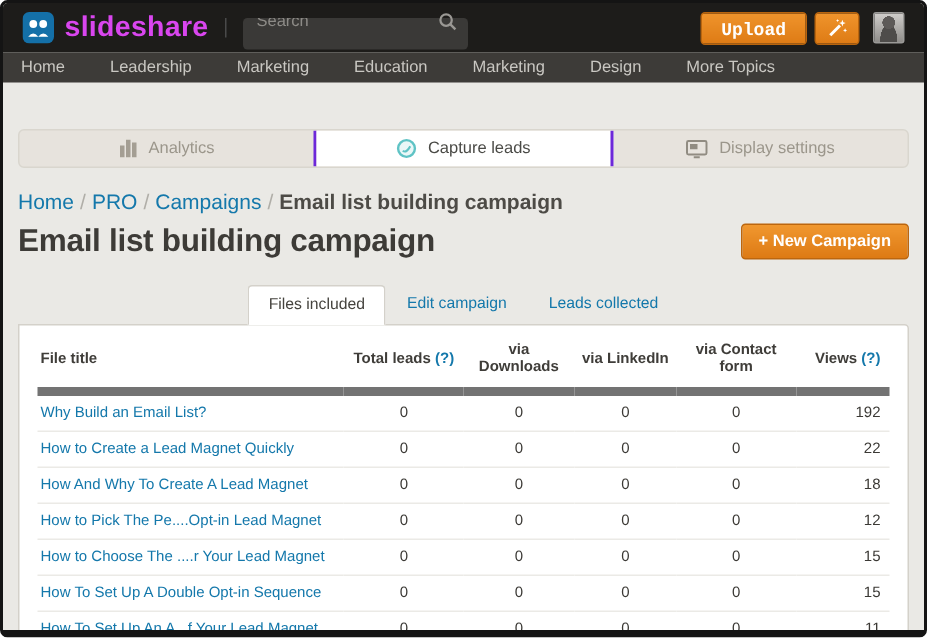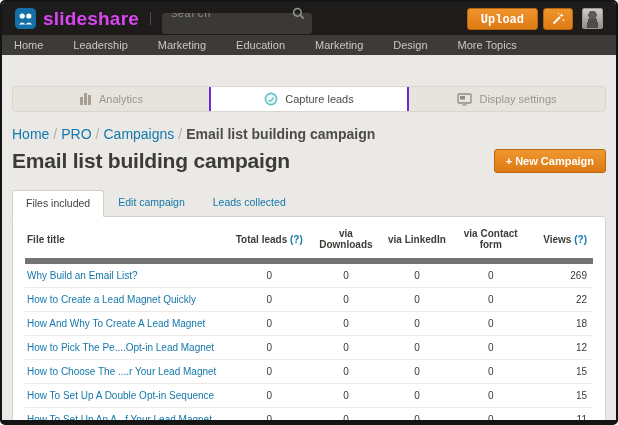--- a/index.html
+++ b/index.html
@@ -19,21 +19,21 @@
     height:33px; background:#1d1c1a;
     display:flex; align-items:center; padding:0 13px;
   }
   .logo-mark{ width:21px; height:21px; flex:0 0 auto; }
   .brand{ color:#d946ef; font-size:19px; font-weight:bold; margin-left:7px; letter-spacing:.2px; }
   .brand-divider{ width:1px; height:13px; background:#4a4a4a; margin:0 11px; }
   .search-wrap{ position:relative; width:150px; }
   .search-input{
     width:150px; height:21px; background:#3a3937; border:none; border-radius:3px;
     color:#b6b4b0; font-size:11px; padding:0 26px 18px 9px; outline:none;
-    font-family:Liberation Mono, monospace;
+    font-family:Liberation Sans, sans-serif;
   }
   .search-input::placeholder{ color:#8d8b87; }
   .search-icon{ position:absolute; right:7px; top:4px; }
   .topbar-spacer{ flex:1; }
   .btn-upload{
     background:linear-gradient(#ef942c,#de7b15); border:1px solid #b9650e; border-radius:3px;
     color:#fff; font-size:12px; font-weight:bold; padding:4px 13px; height:22px;
     cursor:pointer; font-family:Liberation Mono, monospace;
   }
   .btn-wand{
@@ -81,21 +81,21 @@
 
   .title-row{ margin-top:7px; display:flex; align-items:center; }
   .page-title{ font-size:21px; font-weight:bold; color:#3d3b37; letter-spacing:-.2px; }
   .title-spacer{ flex:1; }
   .btn-new-campaign{
     background:linear-gradient(#f0972f,#dd7a14); border:1px solid #bc660e; border-radius:3px;
     color:#fff; font-size:11px; font-weight:bold; padding:5px 11px; cursor:pointer;
     font-family:"Liberation Sans","DejaVu Sans",sans-serif;
   }
 
-  .campaign-tabs{ margin-top:17px; display:flex; align-items:flex-end; position:relative; z-index:2; }
+  .campaign-tabs{ margin-top:17px; display:flex; align-items:flex-end; position:relative; z-index:2;justify-content:center; }
   .ctab{
     font-size:10.5px; padding:6px 13px 7px; cursor:pointer;
   }
   .ctab.active{
     background:#fff; border:1px solid #d4d1ca; border-bottom:1px solid #fff;
     border-radius:3px 3px 0 0; color:#45433e; margin-bottom:-1px;
   }
   .ctab.link{ color:#1478ab; padding:6px 14px 8px; }
 
   .card{
@@ -229,21 +229,21 @@
             <th class="col-views"><span>Views</span> <a class="help">(?)</a></th>
           </tr>
         </thead>
         <tbody>
           <tr>
             <td class="cell-title"><a class="file-link">Why Build an Email List?</a></td>
             <td>0</td>
             <td>0</td>
             <td>0</td>
             <td>0</td>
-            <td class="cell-views">269</td>
+            <td class="cell-views">192</td>
           </tr>
           <tr>
             <td class="cell-title"><a class="file-link">How to Create a Lead Magnet Quickly</a></td>
             <td>0</td>
             <td>0</td>
             <td>0</td>
             <td>0</td>
             <td class="cell-views">22</td>
           </tr>
           <tr>

